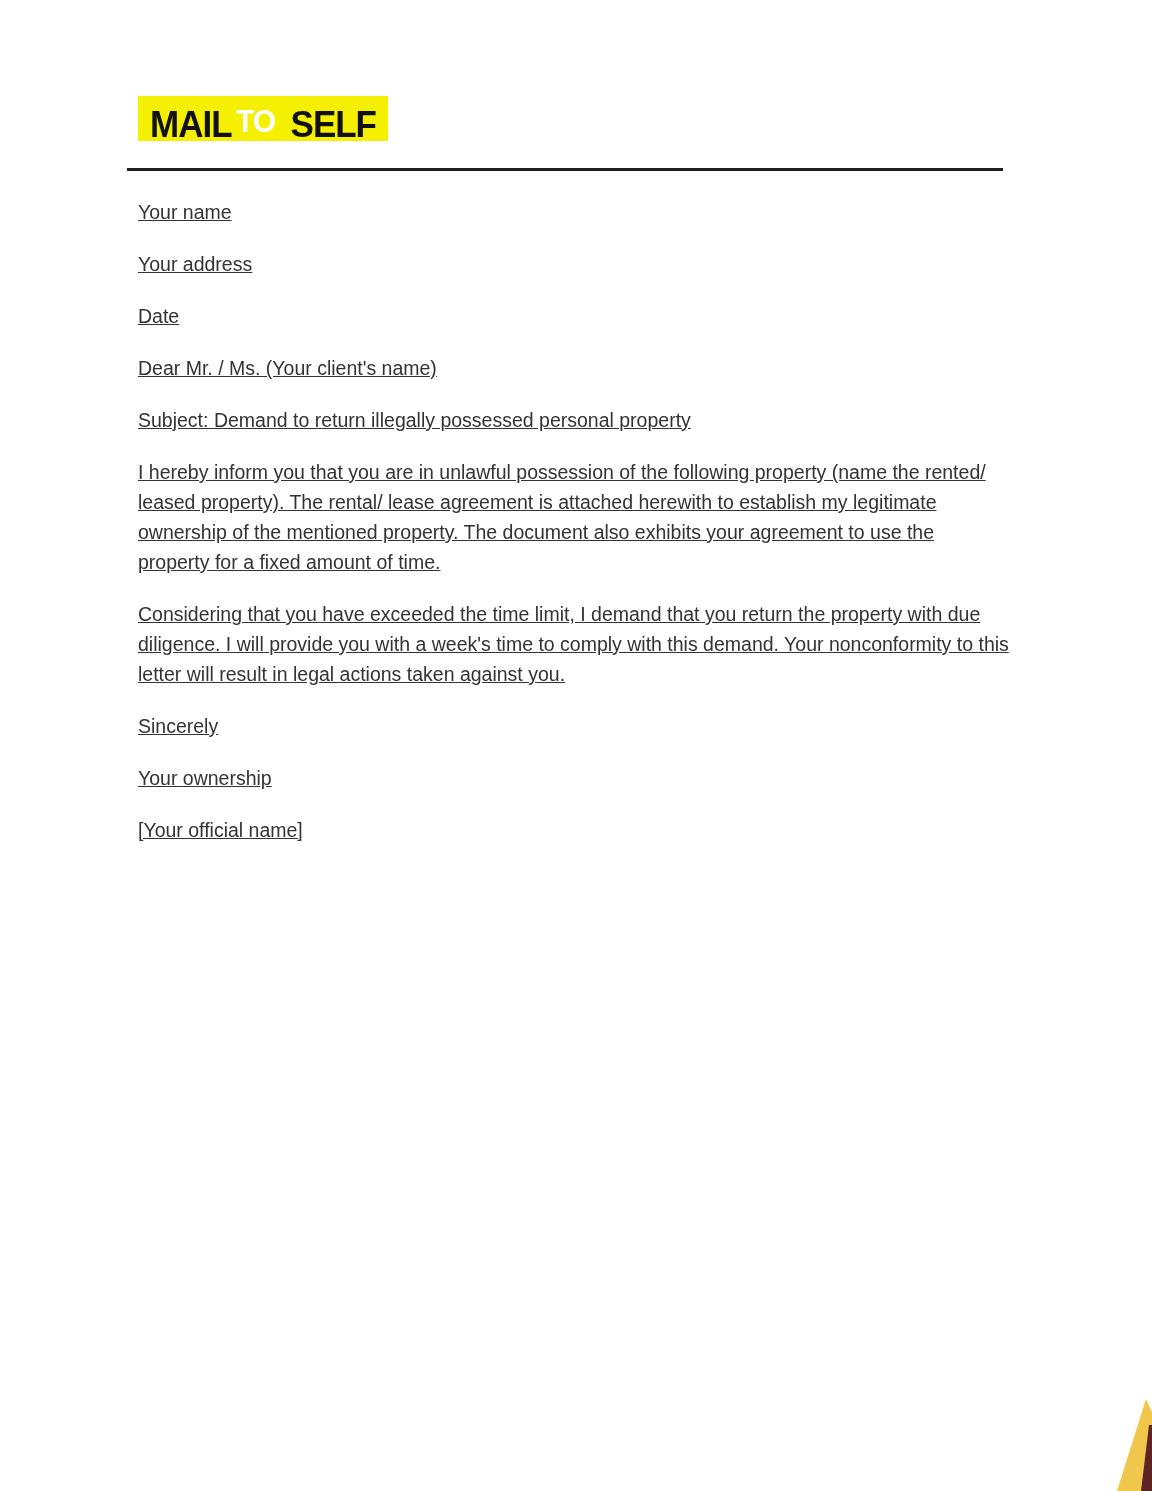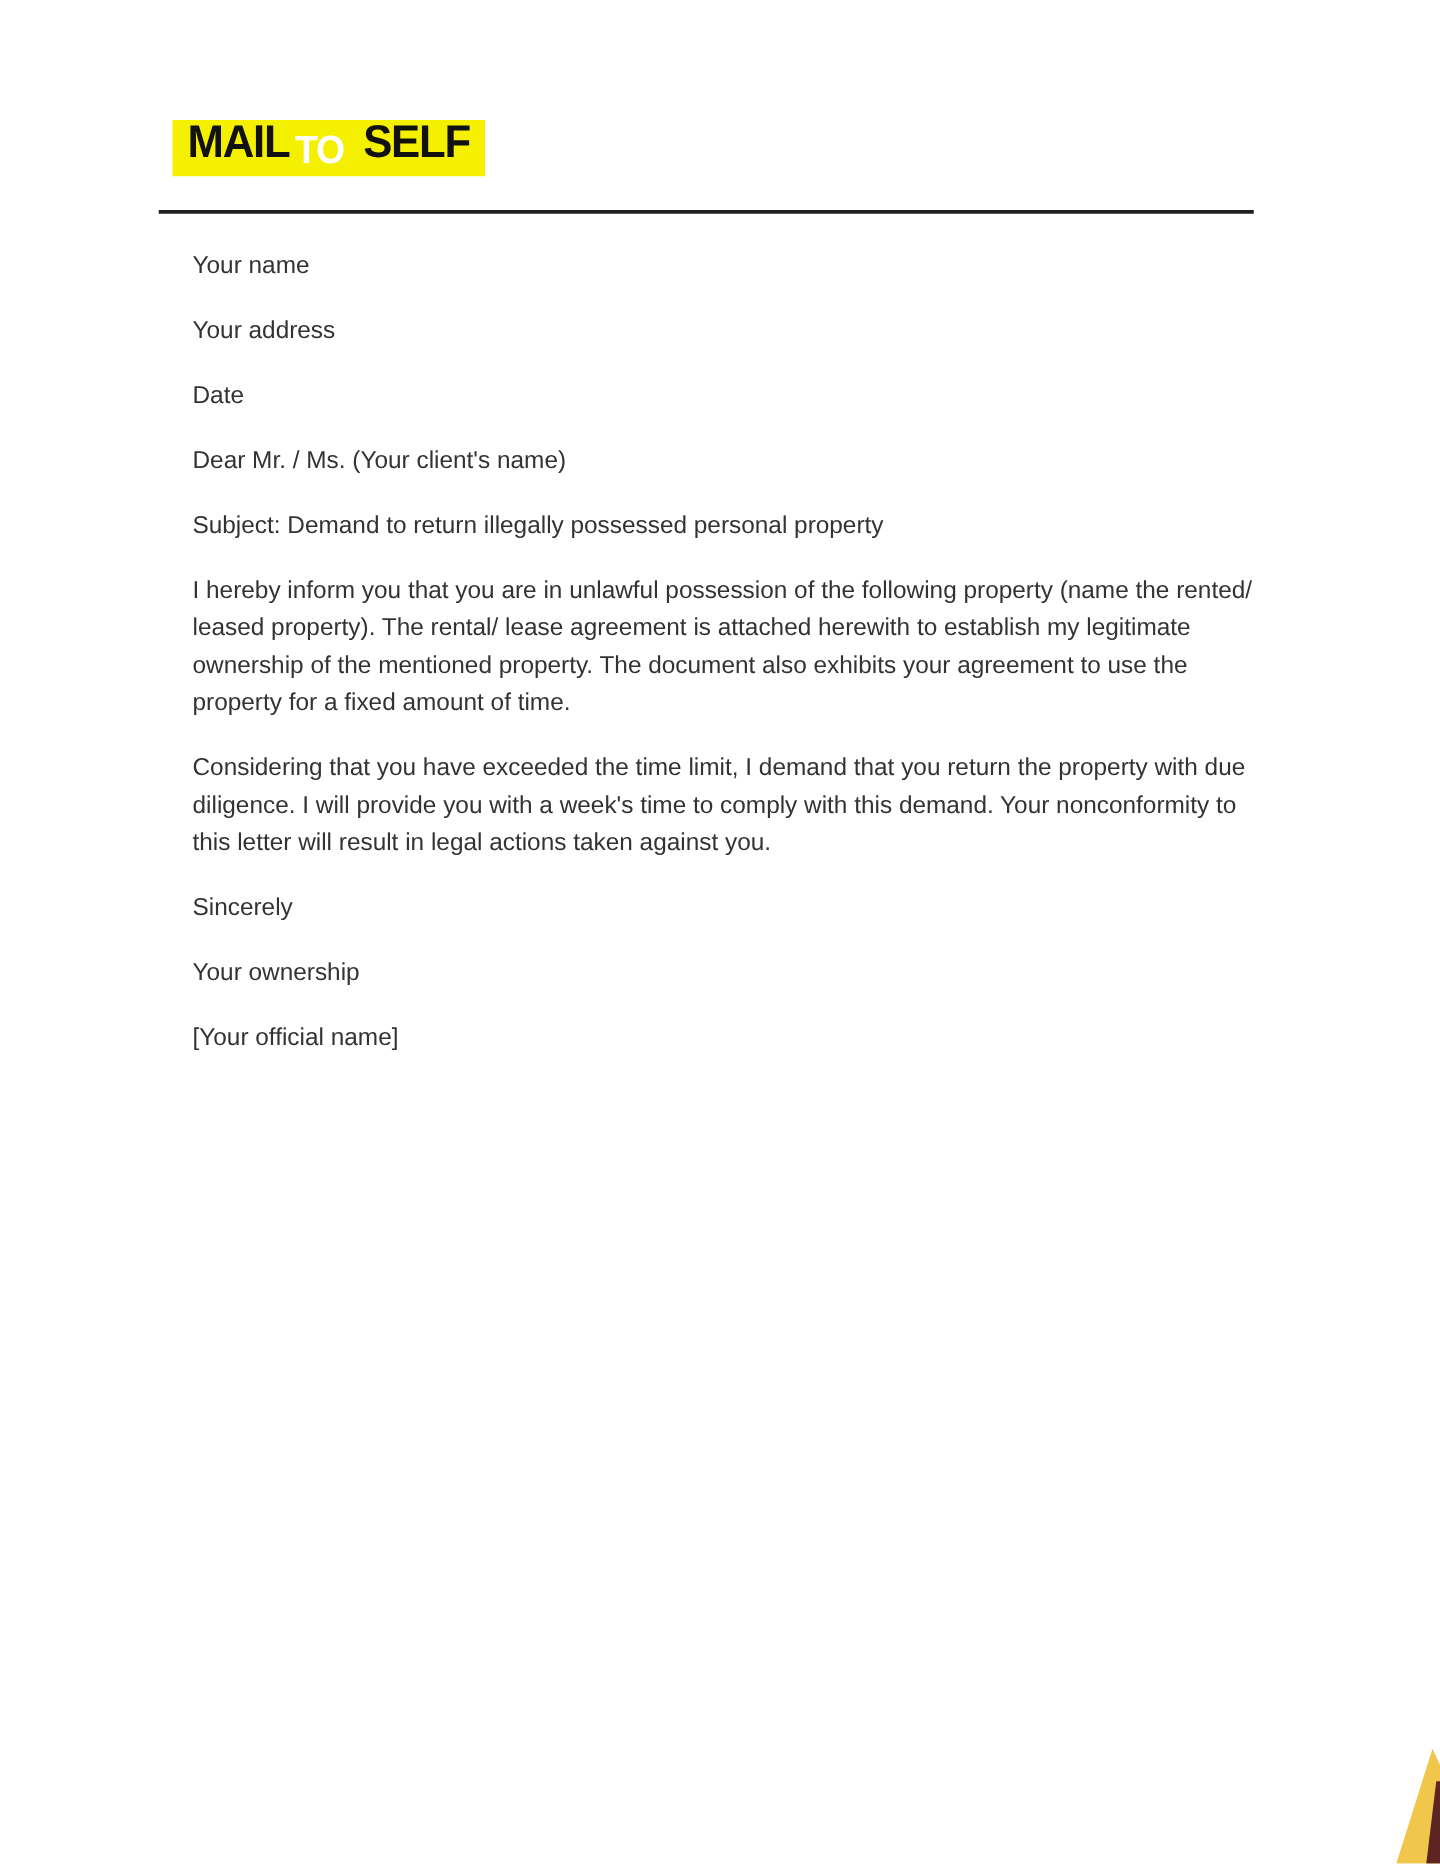--- a/index.html
+++ b/index.html
@@ -15,21 +15,21 @@
     font-family: "Liberation Sans", "DejaVu Sans", sans-serif;
   }
   
   .logo {
     position: absolute;
     left: 138px;
     top: 96px;
     width: 250px;
     height: 45px;
     display: flex;
-    align-items: flex-start;
+    align-items: flex-end;
     justify-content: space-between;
     padding: 0 12px;
     box-sizing: border-box;
   }
   .logo .word {
     font-weight: 900;
     font-size: 35px;
     letter-spacing: -1px;
     color: #111111;
     line-height: 1;
@@ -60,21 +60,22 @@
   .letter {
     position: absolute;
     left: 138px;
     top: 197px;
     width: 872px;
     font-size: 19.5px;
     line-height: 30px;
     color: #333333;
   }
   .letter p {
-    margin: 0 0 22px 16px;
+    margin: 0 0 22px 0;
+    text-decoration: underline;
   }
   
   .corner-decoration {
     position: absolute;
     right: 0;
     bottom: 0;
     width: 60px;
     height: 100px;
     pointer-events: none;
   }

